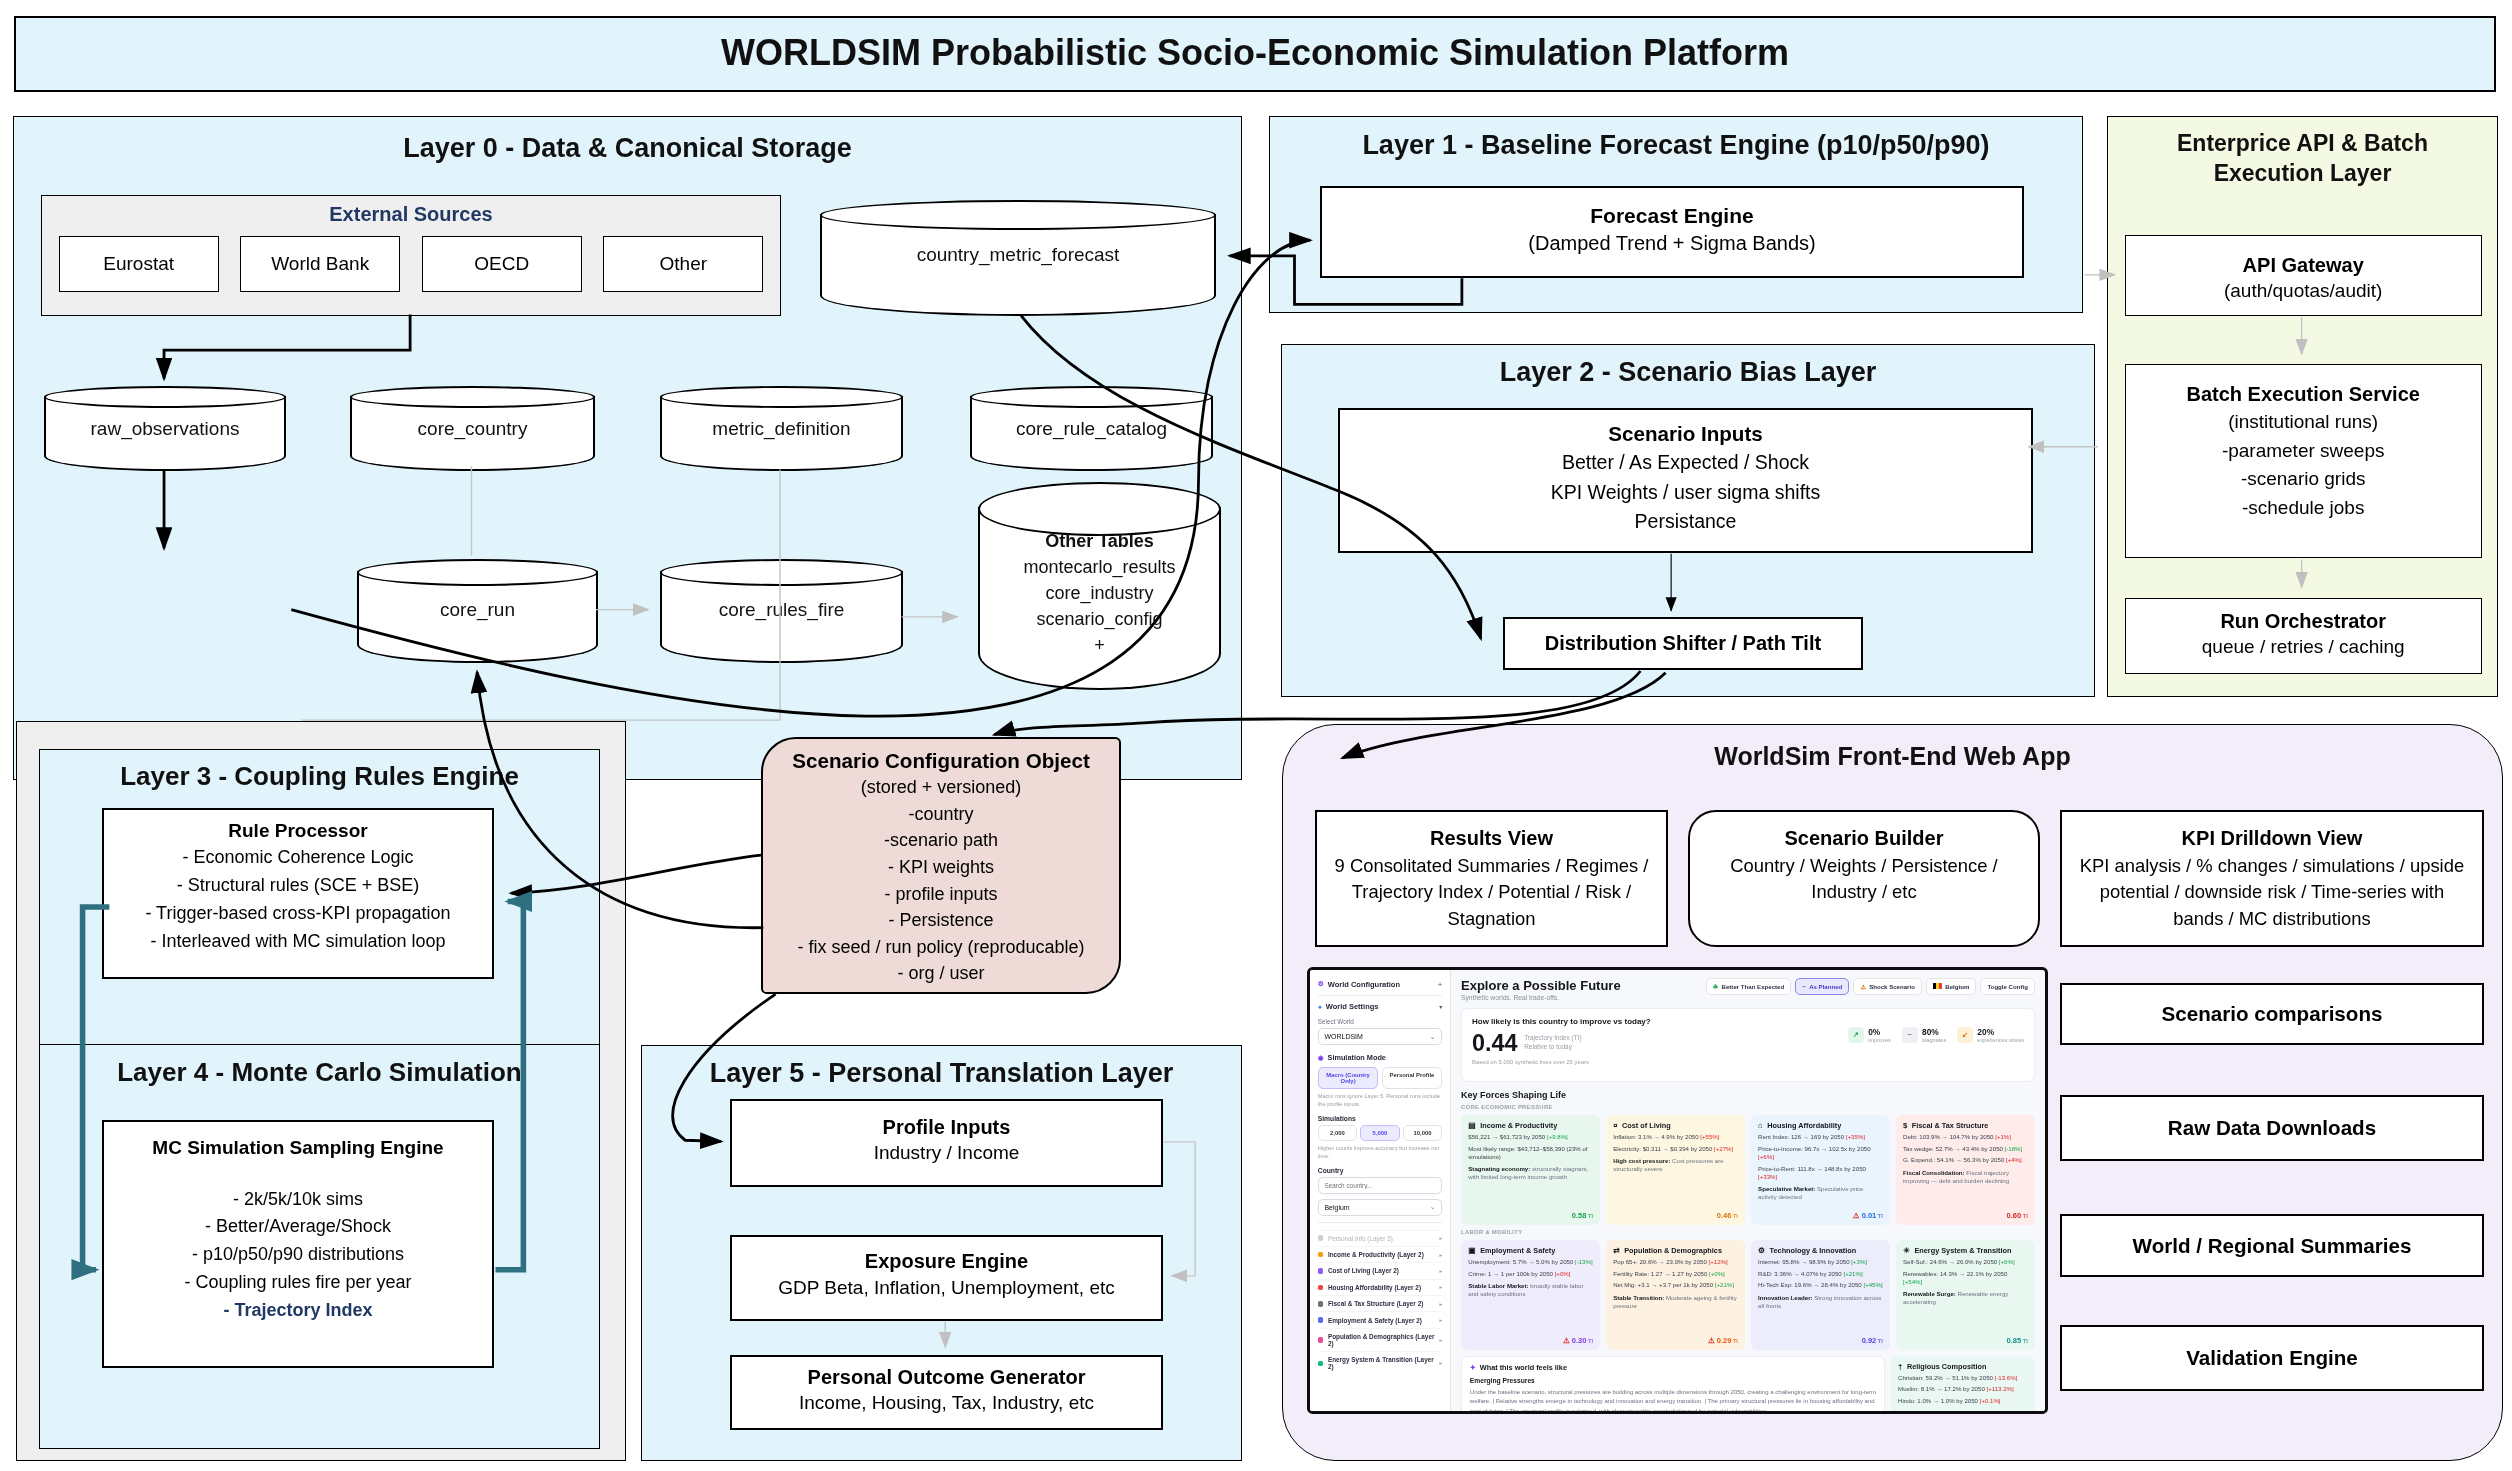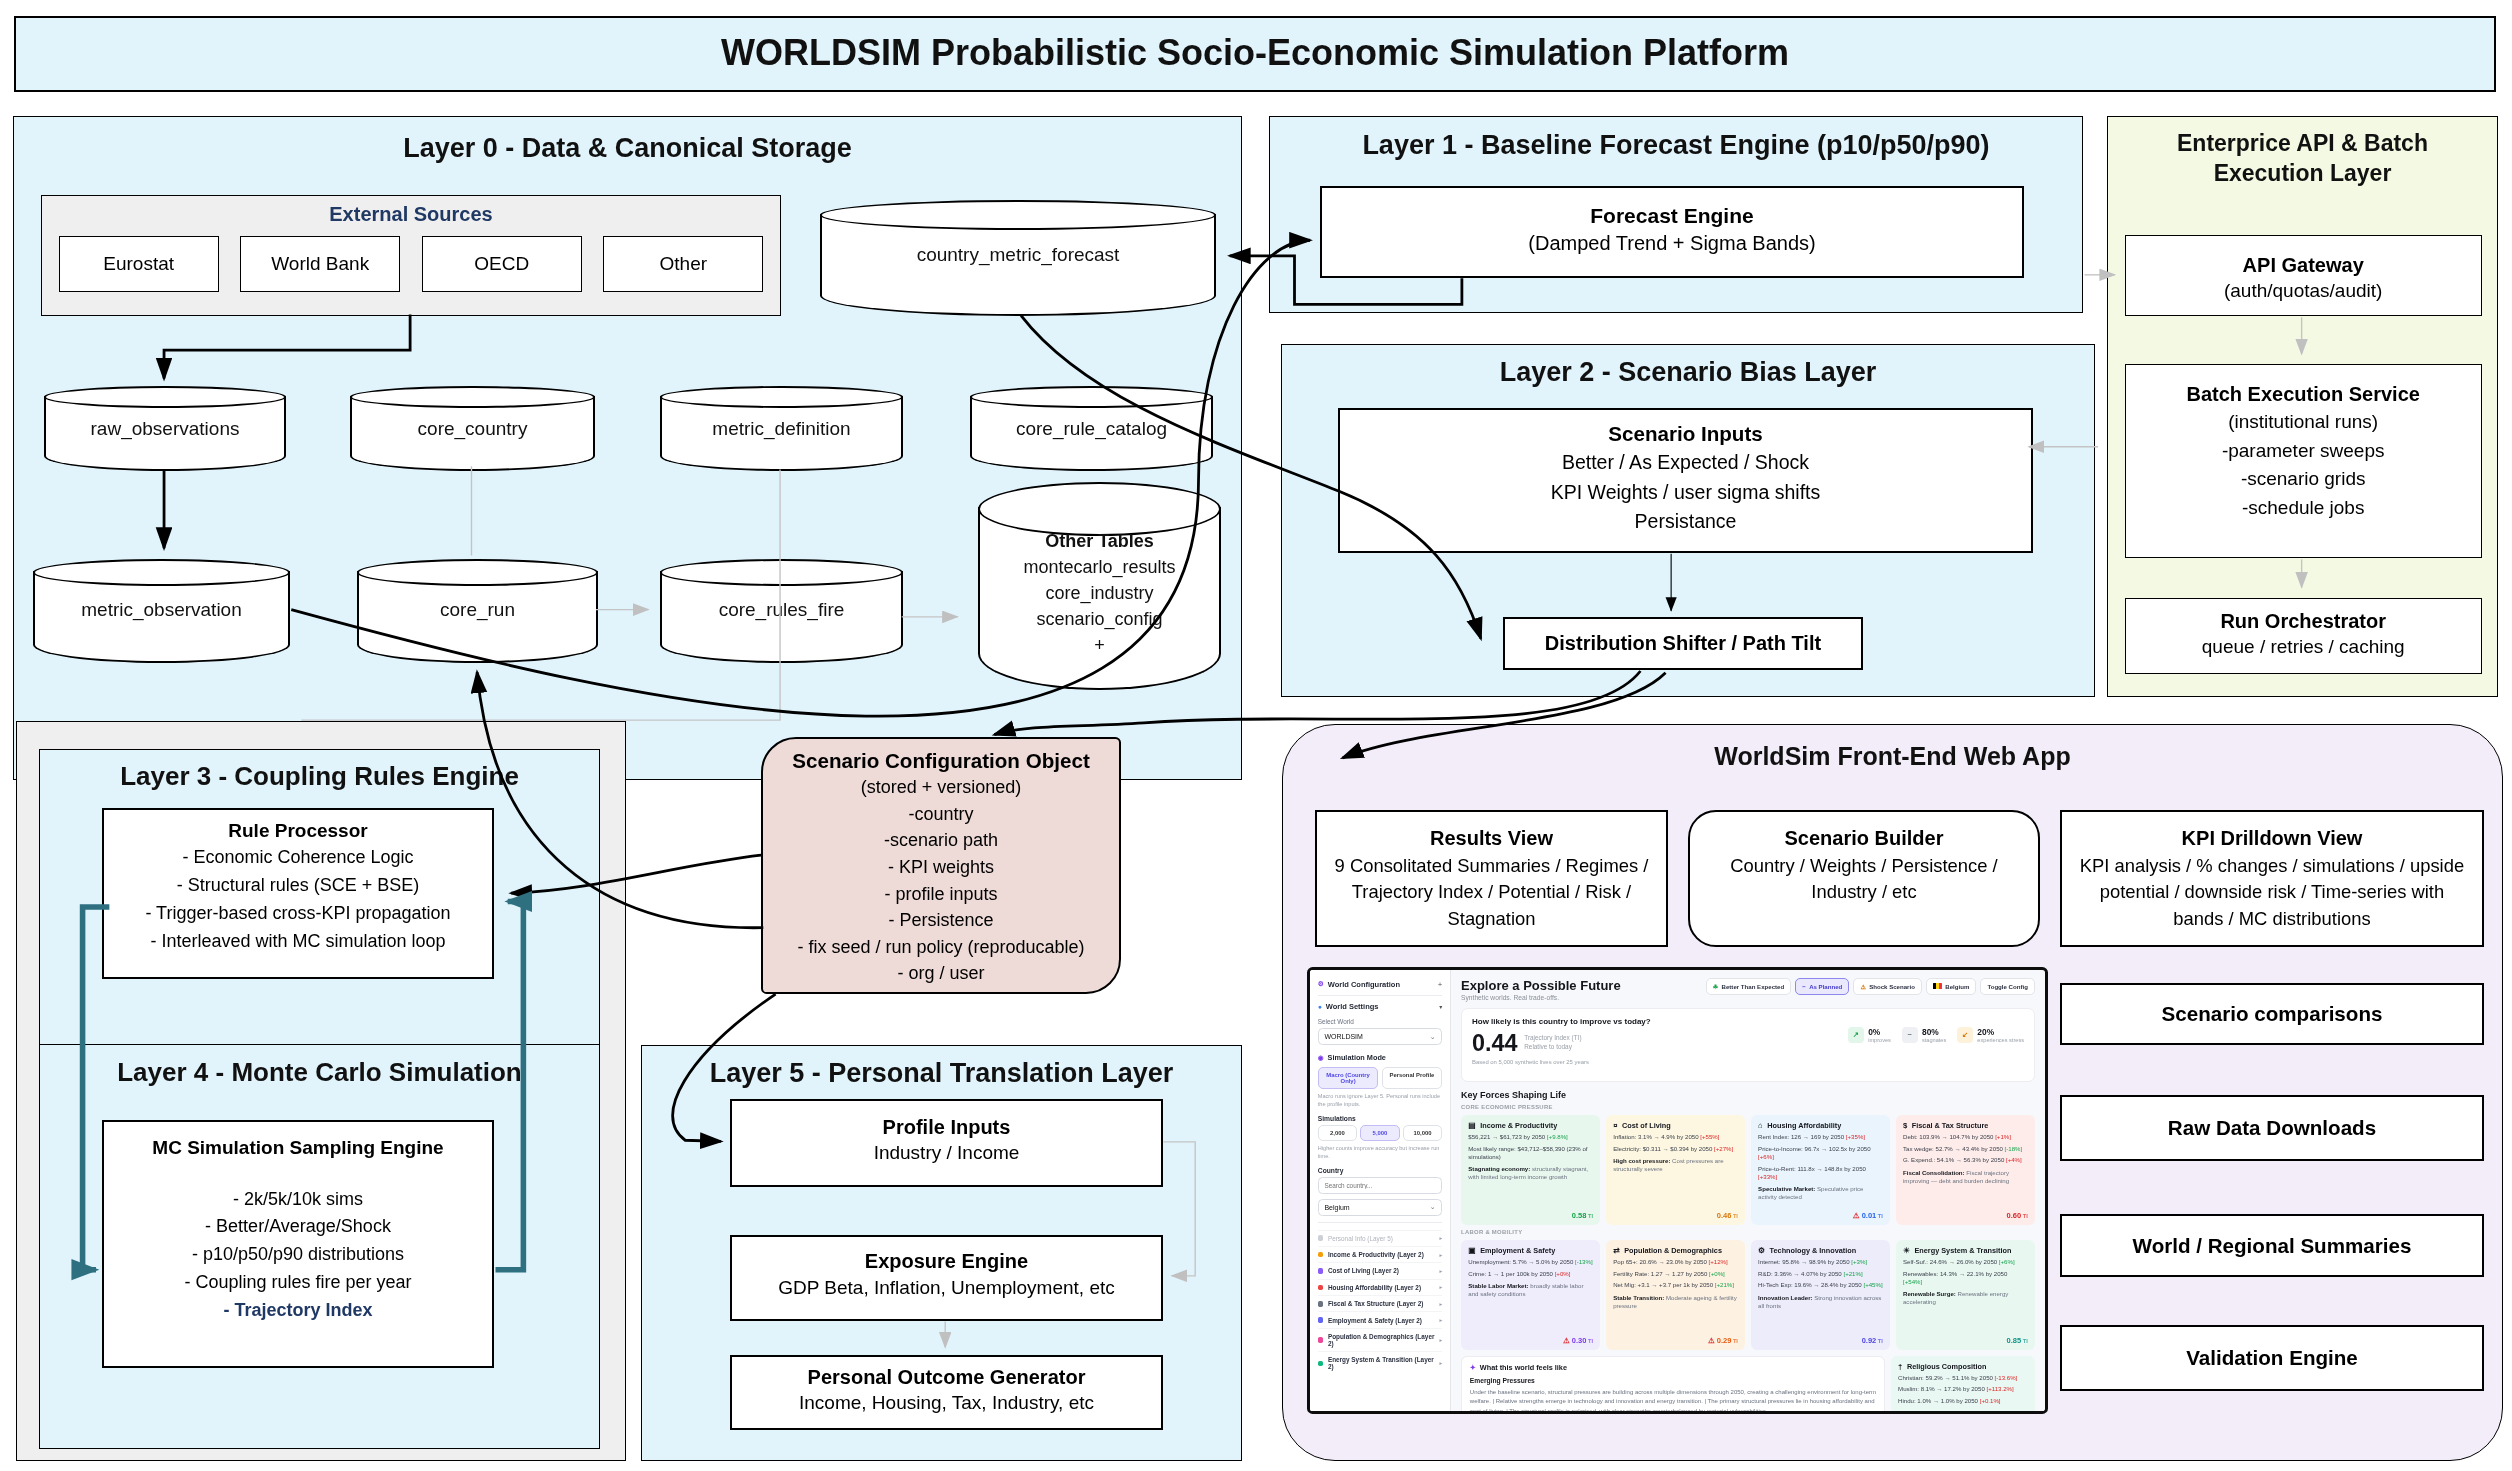--- a/index.html
+++ b/index.html
@@ -114,25 +114,20 @@
       <div class="cyl" style="left:646px;top:269px;width:243px;height:85px;">
         <div class="cyl-body"></div>
         <div class="cyl-top"></div>
         <div class="cyl-label">metric_definition</div>
       </div>
       <div class="cyl" style="left:956px;top:269px;width:243px;height:85px;">
         <div class="cyl-body"></div>
         <div class="cyl-top"></div>
         <div class="cyl-label">core_rule_catalog</div>
       </div>
-      <div class="cyl" style="left:19px;top:442px;width:257px;height:104px;">
-        <div class="cyl-body"></div>
-        <div class="cyl-top"></div>
-        <div class="cyl-label">metric_observation</div>
-      </div>
       <div class="cyl" style="left:343px;top:442px;width:241px;height:104px;">
         <div class="cyl-body"></div>
         <div class="cyl-top"></div>
         <div class="cyl-label">core_run</div>
       </div>
       <div class="cyl" style="left:646px;top:442px;width:243px;height:104px;">
         <div class="cyl-body"></div>
         <div class="cyl-top"></div>
         <div class="cyl-label">core_rules_fire</div>
       </div>

